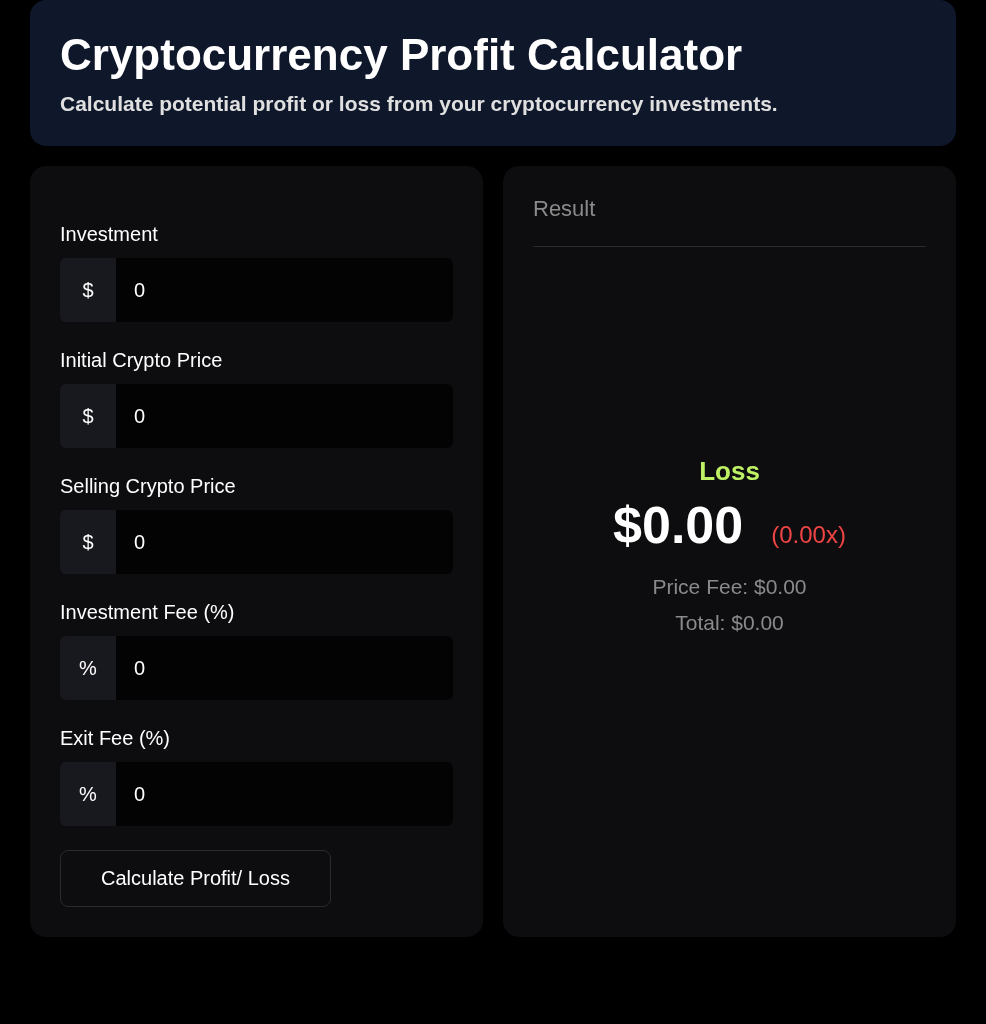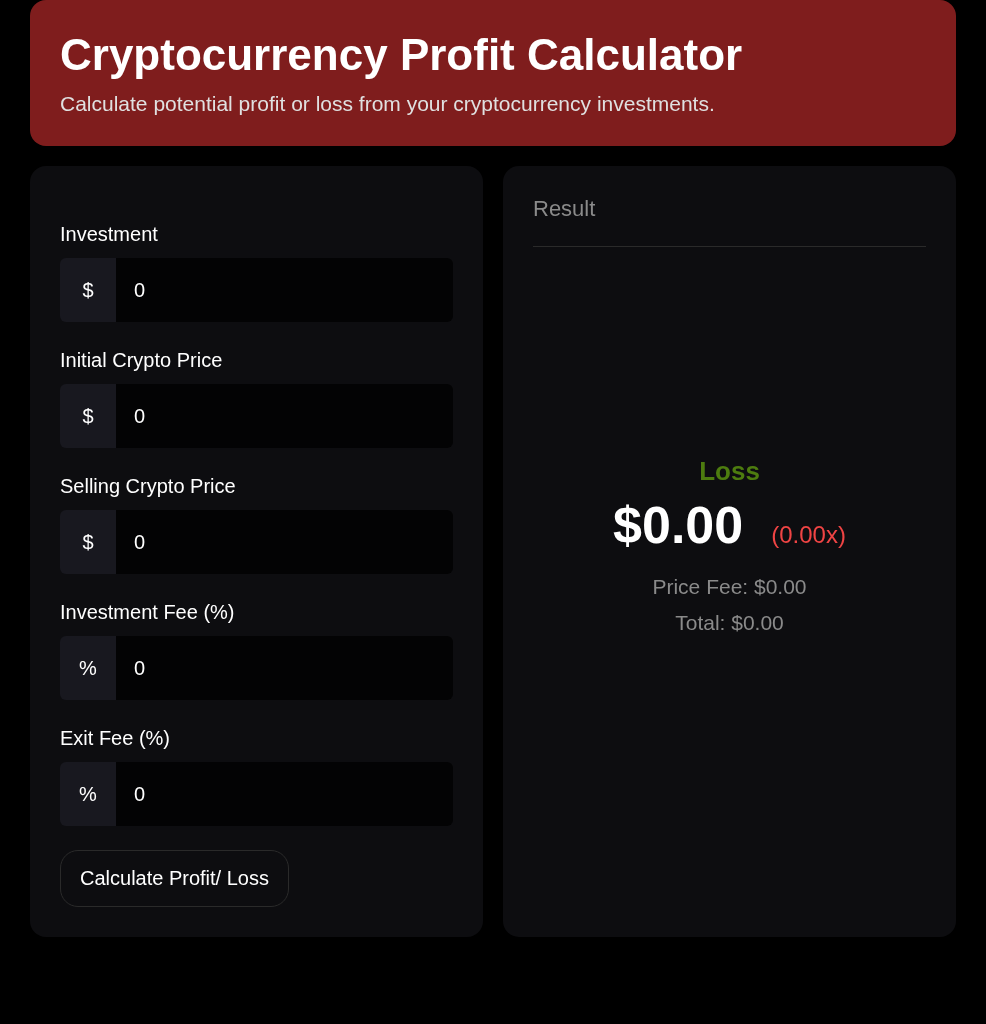--- a/index.html
+++ b/index.html
@@ -8,35 +8,35 @@
       box-sizing: border-box;
     }
     body {
       background: #000;
       font-family: -apple-system, BlinkMacSystemFont, 'Segoe UI', Helvetica, Arial, sans-serif;
       color: #fff;
       padding: 0 30px 30px 30px;
       min-height: 1024px;
     }
     .header-card {
-      background: #7f1d1d;
+      background: #0f172a;
       border-radius: 16px;
       padding: 30px;
       margin-bottom: 20px;
     }
     .page-title {
       font-size: 44px;
       font-weight: 700;
       margin-bottom: 12px;
       color: #fff;
     }
     .page-subtitle {
       font-size: 21px;
       color: #e0e0e0;
-      font-weight: 400;
+      font-weight: 700;
     }
     .main-grid {
       display: grid;
       grid-template-columns: 1fr 1fr;
       gap: 20px;
     }
     .card {
       background: #0d0d10;
       border-radius: 16px;
       padding: 30px;
@@ -76,22 +76,22 @@
       padding: 0 18px;
       outline: none;
       border-radius: 0 6px 6px 0;
     }
     .calc-button {
       background: transparent;
       border: 1px solid #2a2a2a;
       color: #fff;
       font-size: 20px;
       font-weight: 500;
-      padding: 16px 19px;
-      border-radius: 18px;
+      padding: 16px 40px;
+      border-radius: 8px;
       cursor: pointer;
     }
     .result-title {
       font-size: 22px;
       color: #8a8a8a;
       font-weight: 500;
       padding-bottom: 24px;
       border-bottom: 1px solid #2a2a2a;
       margin-bottom: 24px;
     }
@@ -99,21 +99,21 @@
       display: flex;
       flex-direction: column;
       align-items: center;
       justify-content: center;
       min-height: 560px;
       text-align: center;
     }
     .result-label {
       font-size: 26px;
       font-weight: 600;
-      color: #4d7c0f;
+      color: #bef264;
       margin-bottom: 8px;
     }
     .result-amount-line {
       display: flex;
       align-items: baseline;
       gap: 28px;
       margin-bottom: 20px;
     }
     .result-amount {
       font-size: 52px;

